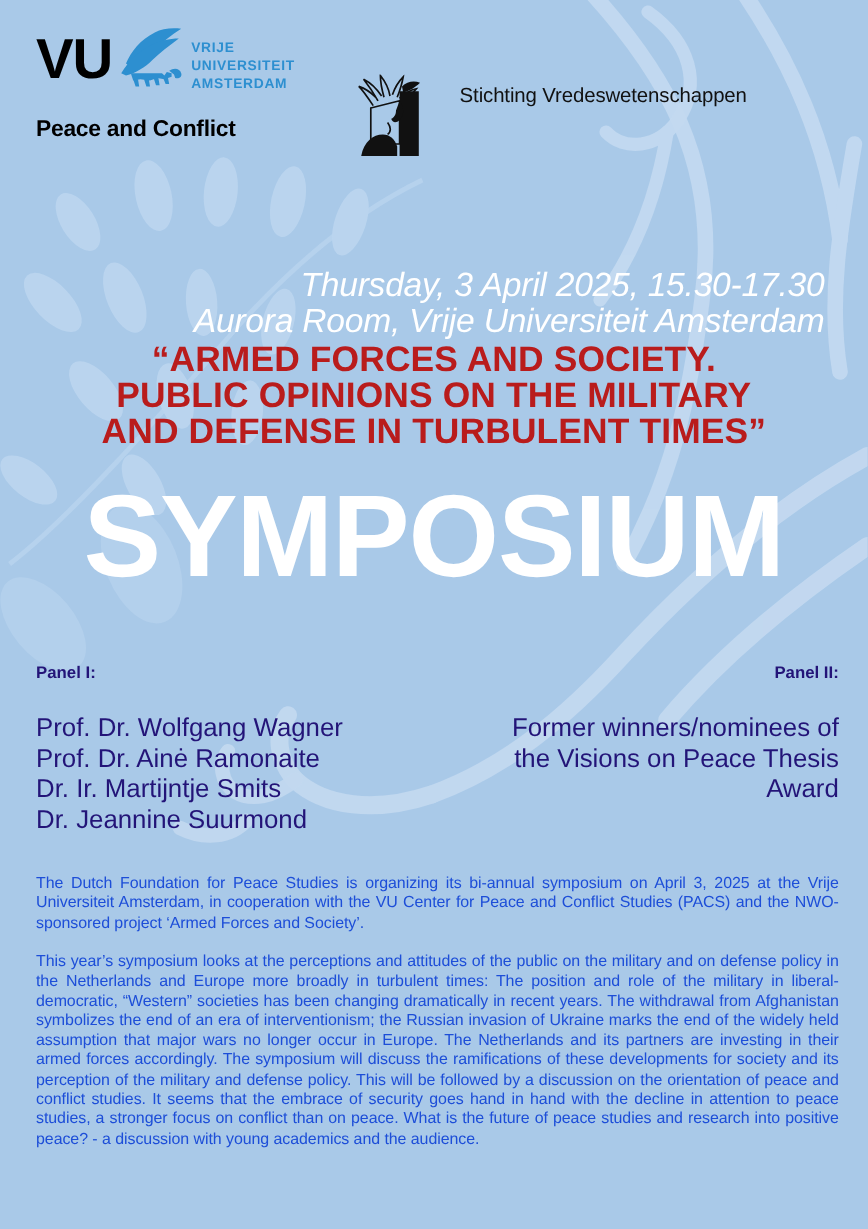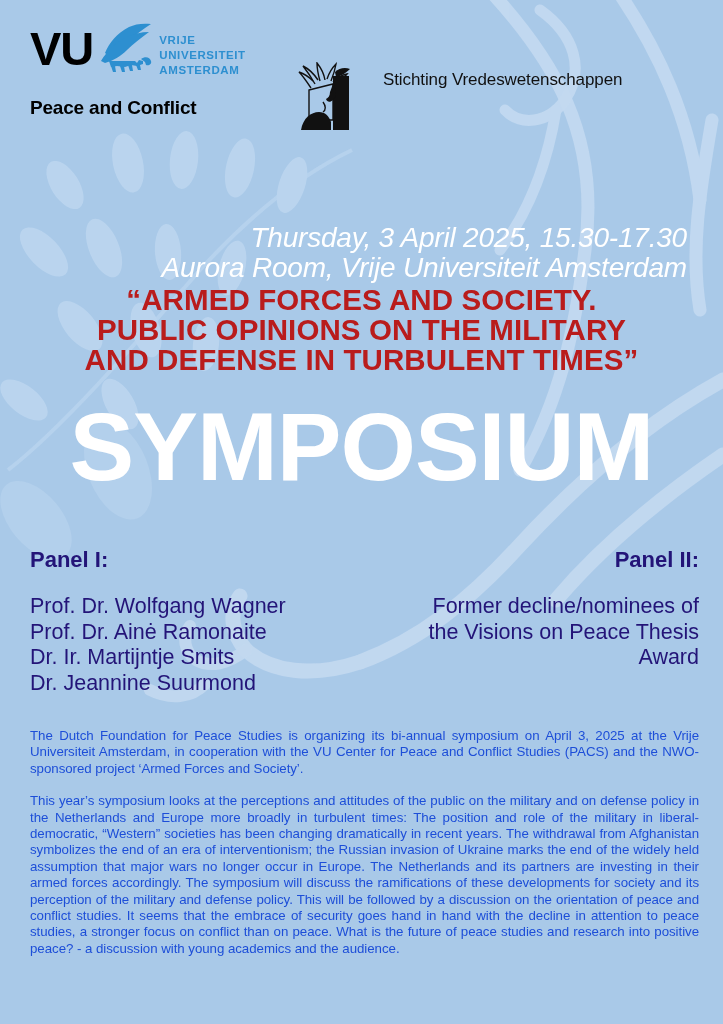--- a/index.html
+++ b/index.html
@@ -63,21 +63,21 @@
   .symposium{
     position:absolute;left:0;right:0;top:398px;
     text-align:center;color:#ffffff;
     font-weight:bold;font-size:97px;line-height:97px;
     letter-spacing:-1px;
   }
 
   
   .panels{position:absolute;left:30px;right:24px;top:548px;}
   .panel-heads{display:flex;justify-content:space-between;}
-  .panel-head{color:#231478;font-weight:bold;font-size:22px;line-height:24px;}
+  .panel-head{color:#231478;font-weight:bold;font-size:14px;line-height:24px;}
   .panel-bodies{display:flex;justify-content:space-between;margin-top:22px;}
   .panel-body{color:#231478;font-size:21.5px;line-height:25.5px;}
   .panel-body.left{text-align:left;}
   .panel-body.right{text-align:right;max-width:330px;}
 
   
   .copy{position:absolute;left:30px;right:24px;top:728px;}
   .copy p{
     margin:0 0 16px 0;color:#1d4ed8;
     font-size:13.3px;line-height:16.4px;text-align:justify;
@@ -206,21 +206,21 @@
       <div class="panel-head">Panel II:</div>
     </div>
     <div class="panel-bodies">
       <div class="panel-body left">
         <div>Prof. Dr. Wolfgang Wagner</div>
         <div>Prof. Dr. Ainė Ramonaite</div>
         <div>Dr. Ir. Martijntje Smits</div>
         <div>Dr. Jeannine Suurmond</div>
       </div>
       <div class="panel-body right">
-        <div>Former decline/nominees of</div>
+        <div>Former winners/nominees of</div>
         <div>the Visions on Peace Thesis</div>
         <div>Award</div>
       </div>
     </div>
   </div>
 
   <div class="copy">
     <p>The Dutch Foundation for Peace Studies is organizing its bi-annual symposium on April 3, 2025 at the Vrije Universiteit Amsterdam, in cooperation with the VU Center for Peace and Conflict Studies (PACS) and the NWO-sponsored project ‘Armed Forces and Society’.</p>
     <p>This year’s symposium looks at the perceptions and attitudes of the public on the military and on defense policy in the Netherlands and Europe more broadly in turbulent times: The position and role of the military in liberal-democratic, “Western” societies has been changing dramatically in recent years. The withdrawal from Afghanistan symbolizes the end of an era of interventionism; the Russian invasion of Ukraine marks the end of the widely held assumption that major wars no longer occur in Europe. The Netherlands and its partners are investing in their armed forces accordingly. The symposium will discuss the ramifications of these developments for society and its perception of the military and defense policy. This will be followed by a discussion on the orientation of peace and conflict studies. It seems that the embrace of security goes hand in hand with the decline in attention to peace studies, a stronger focus on conflict than on peace. What is the future of peace studies and research into positive peace? - a discussion with young academics and the audience.</p>
   </div>

